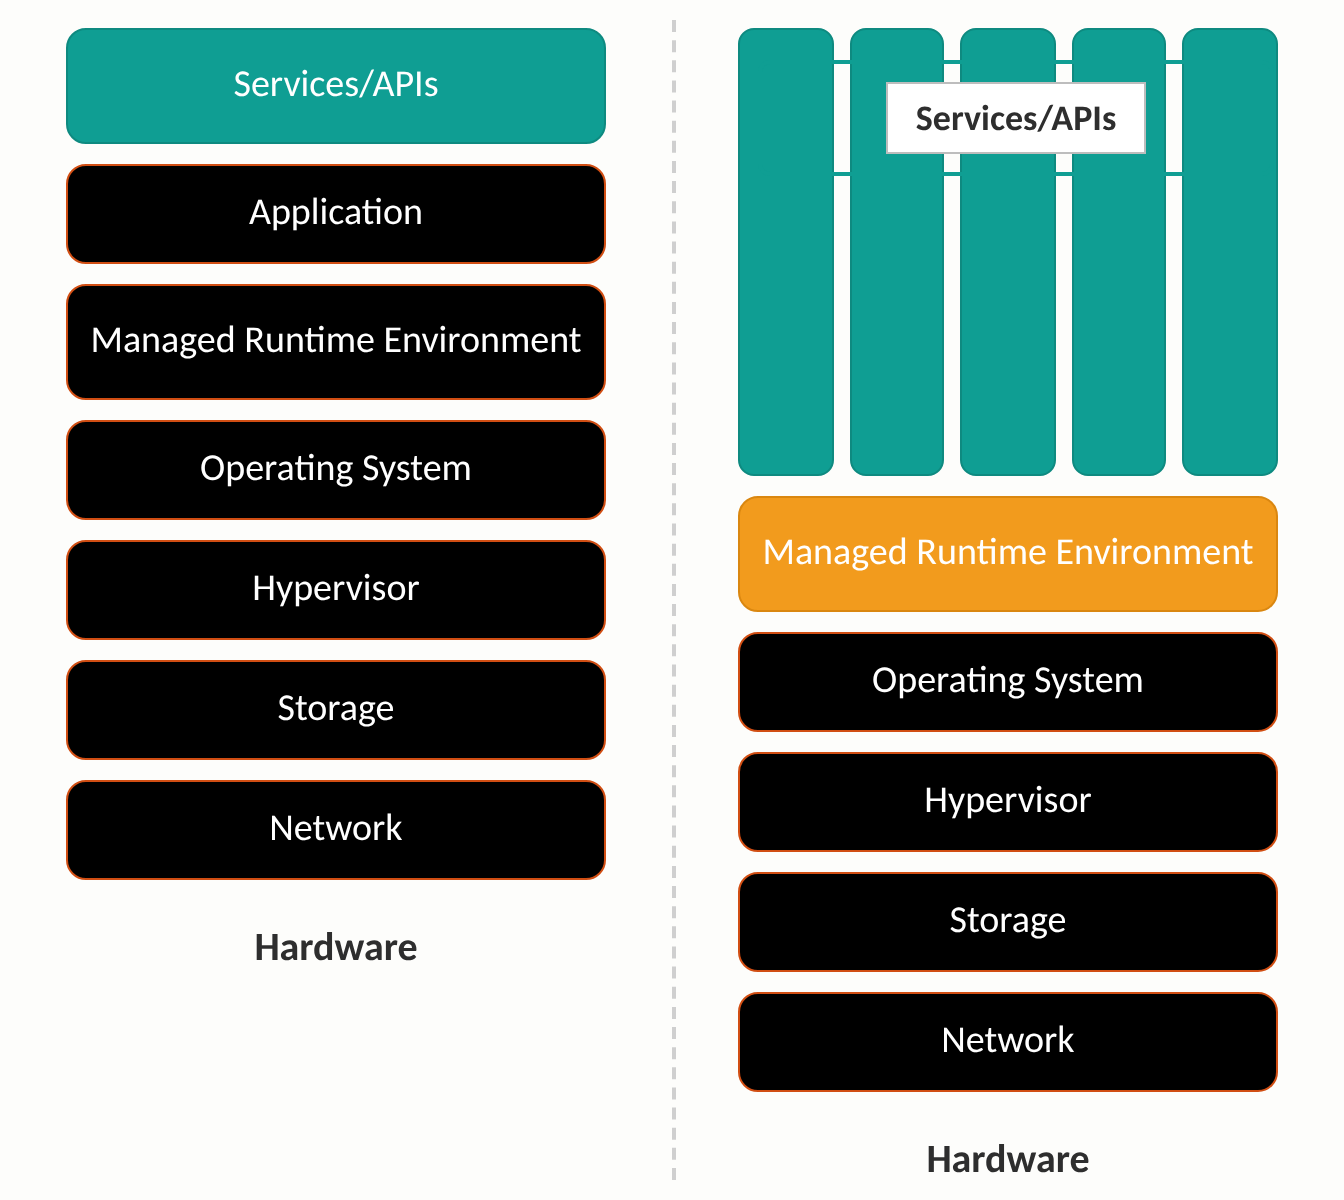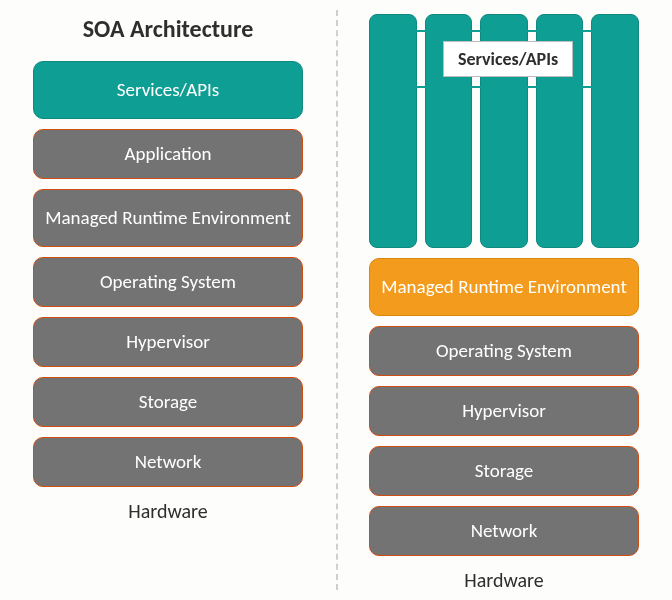--- a/index.html
+++ b/index.html
@@ -41,27 +41,27 @@
     justify-content: center;
     text-align: center;
     color: #fff;
     font-size: 19px;
     margin-bottom: 10px;
     padding: 0 8px;
     line-height: 1.1;
   }
   .layer.tall { height: 58px; }
   .teal { background: #0f9e93; border: 1px solid #0e8a80; }
-  .orange { background: #737373; border: 1px solid #d14e13; }
+  .orange { background: #000000; border: 1px solid #d14e13; }
   .amber { background: #f29b1d; border: 1px solid #da8710; }
   .footer {
     font-size: 20px;
-    font-weight: normal;
+    font-weight: bold;
     color: #2e2e2e;
-    margin-top: 2px;
+    margin-top: 12px;
   }
   
   .pillars-wrap {
     position: relative;
     width: 270px;
     height: 244px;
     margin-bottom: 10px;
   }
   .pillars {
     position: absolute;
@@ -94,21 +94,20 @@
     color: #2e2e2e;
     font-size: 18px;
     font-weight: bold;
     padding: 6px 14px;
   }
 </style>
 </head>
 <body>
 
 <div class="col">
-  <div class="title">SOA Architecture</div>
   <div id="soa-layers">
       <div class="layer teal tall">Services/APIs</div>
       <div class="layer orange">Application</div>
       <div class="layer orange tall">Managed Runtime Environment</div>
       <div class="layer orange">Operating System</div>
       <div class="layer orange">Hypervisor</div>
       <div class="layer orange">Storage</div>
       <div class="layer orange">Network</div>
     </div>
   <div class="footer">Hardware</div>

